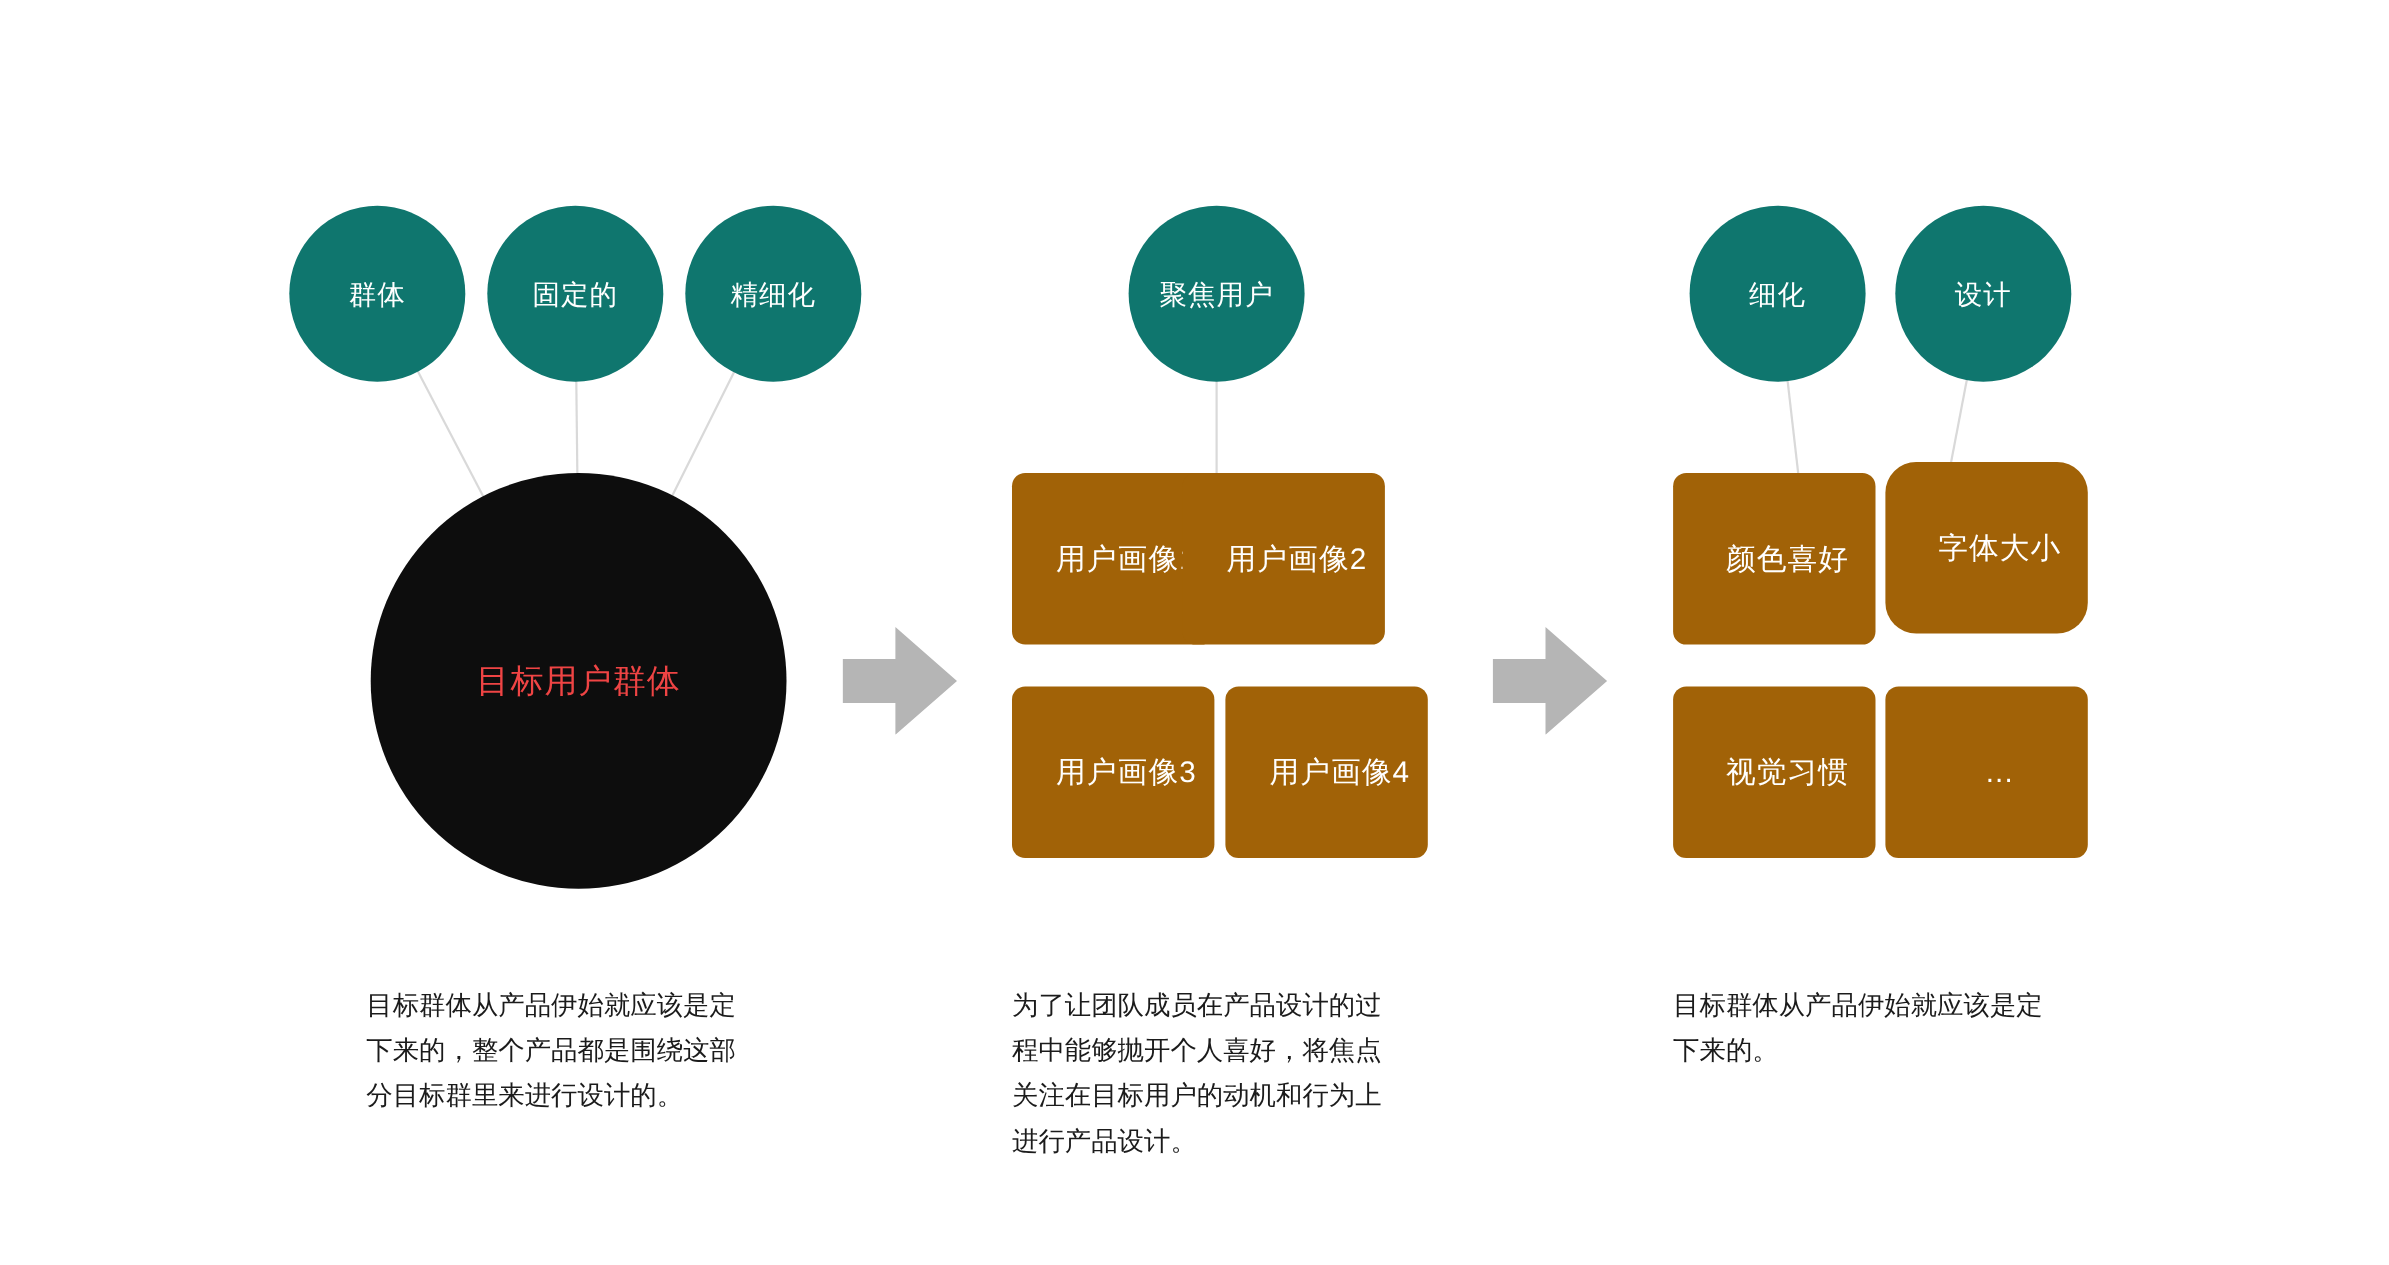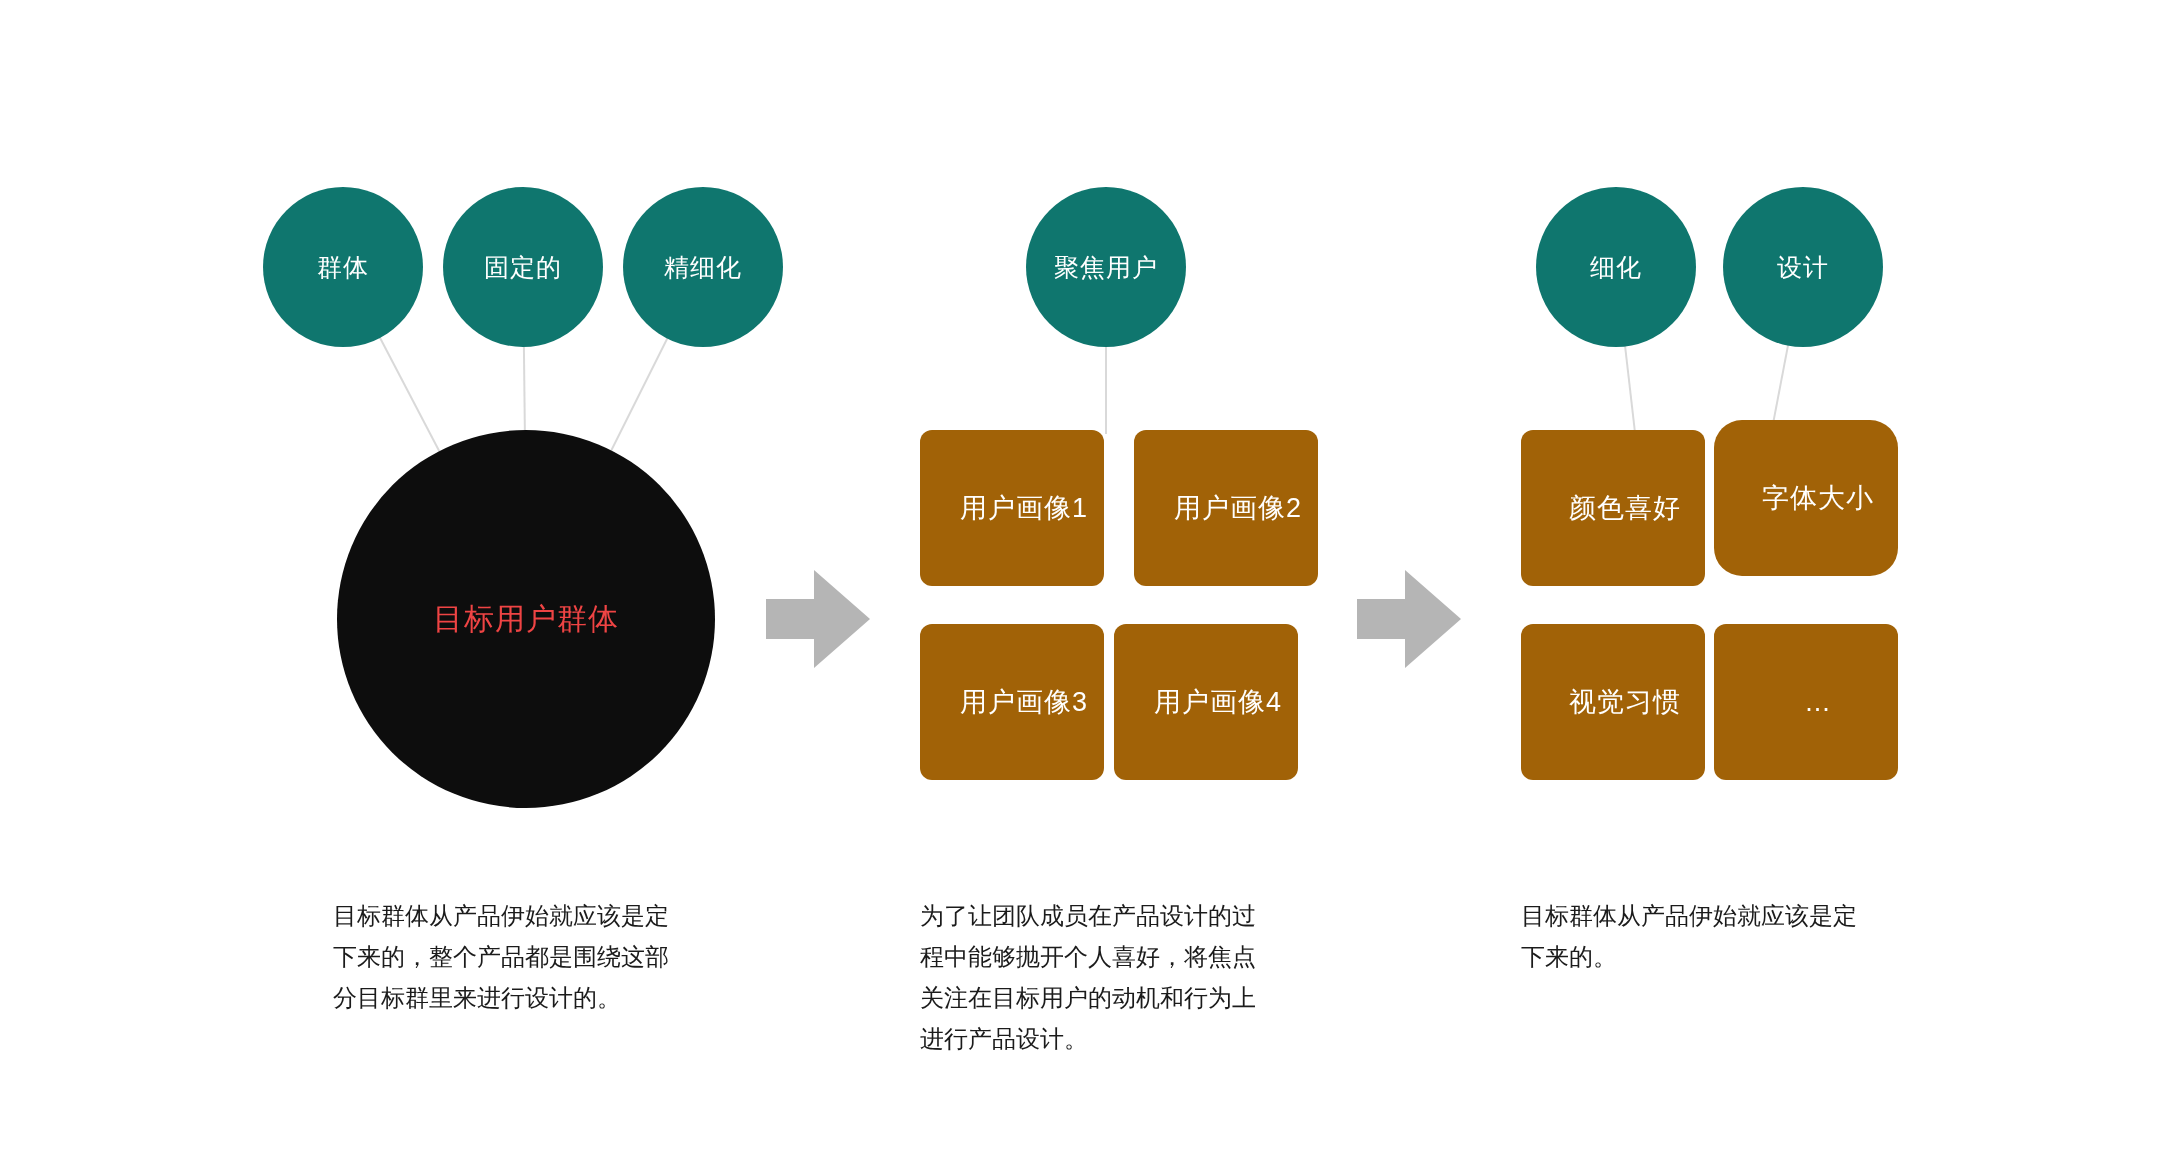--- a/index.html
+++ b/index.html
@@ -51,20 +51,21 @@
   .arrow polygon { fill: #b5b5b5; }
 
   .caption {
     position: absolute;
     top: 895px;
     width: 341px;
     font-size: 24px;
     line-height: 41px;
     color: #1b1b1b;
     text-align: left;
+    font-family: Liberation Serif, serif;
   }
   .caption-1 { left: 333px; }
   .caption-2 { left: 920px; }
   .caption-3 { left: 1521px; }
 </style>
 </head>
 <body>
 
 <div class="canvas">
 
@@ -97,21 +98,21 @@
     <polygon points="0,29 48,29 48,0 104,49 48,98 48,69 0,69"></polygon>
   </svg>
 
   <div class="bubble" style="left:1026px; top:187px;">
     <span>聚焦用户</span>
   </div>
 
   <div class="card" style="left:920px;  top:430px;">
     <span>用户画像1</span>
   </div>
-  <div class="card" style="left:1134px; top:430px;">
+  <div class="card" style="left:1075px; top:430px;">
     <span>用户画像2</span>
   </div>
   <div class="card" style="left:920px;  top:624px;">
     <span>用户画像3</span>
   </div>
   <div class="card" style="left:1114px; top:624px;">
     <span>用户画像4</span>
   </div>
 
   <div class="caption caption-2">为了让团队成员在产品设计的过程中能够抛开个人喜好，将焦点关注在目标用户的动机和行为上进行产品设计。</div>

